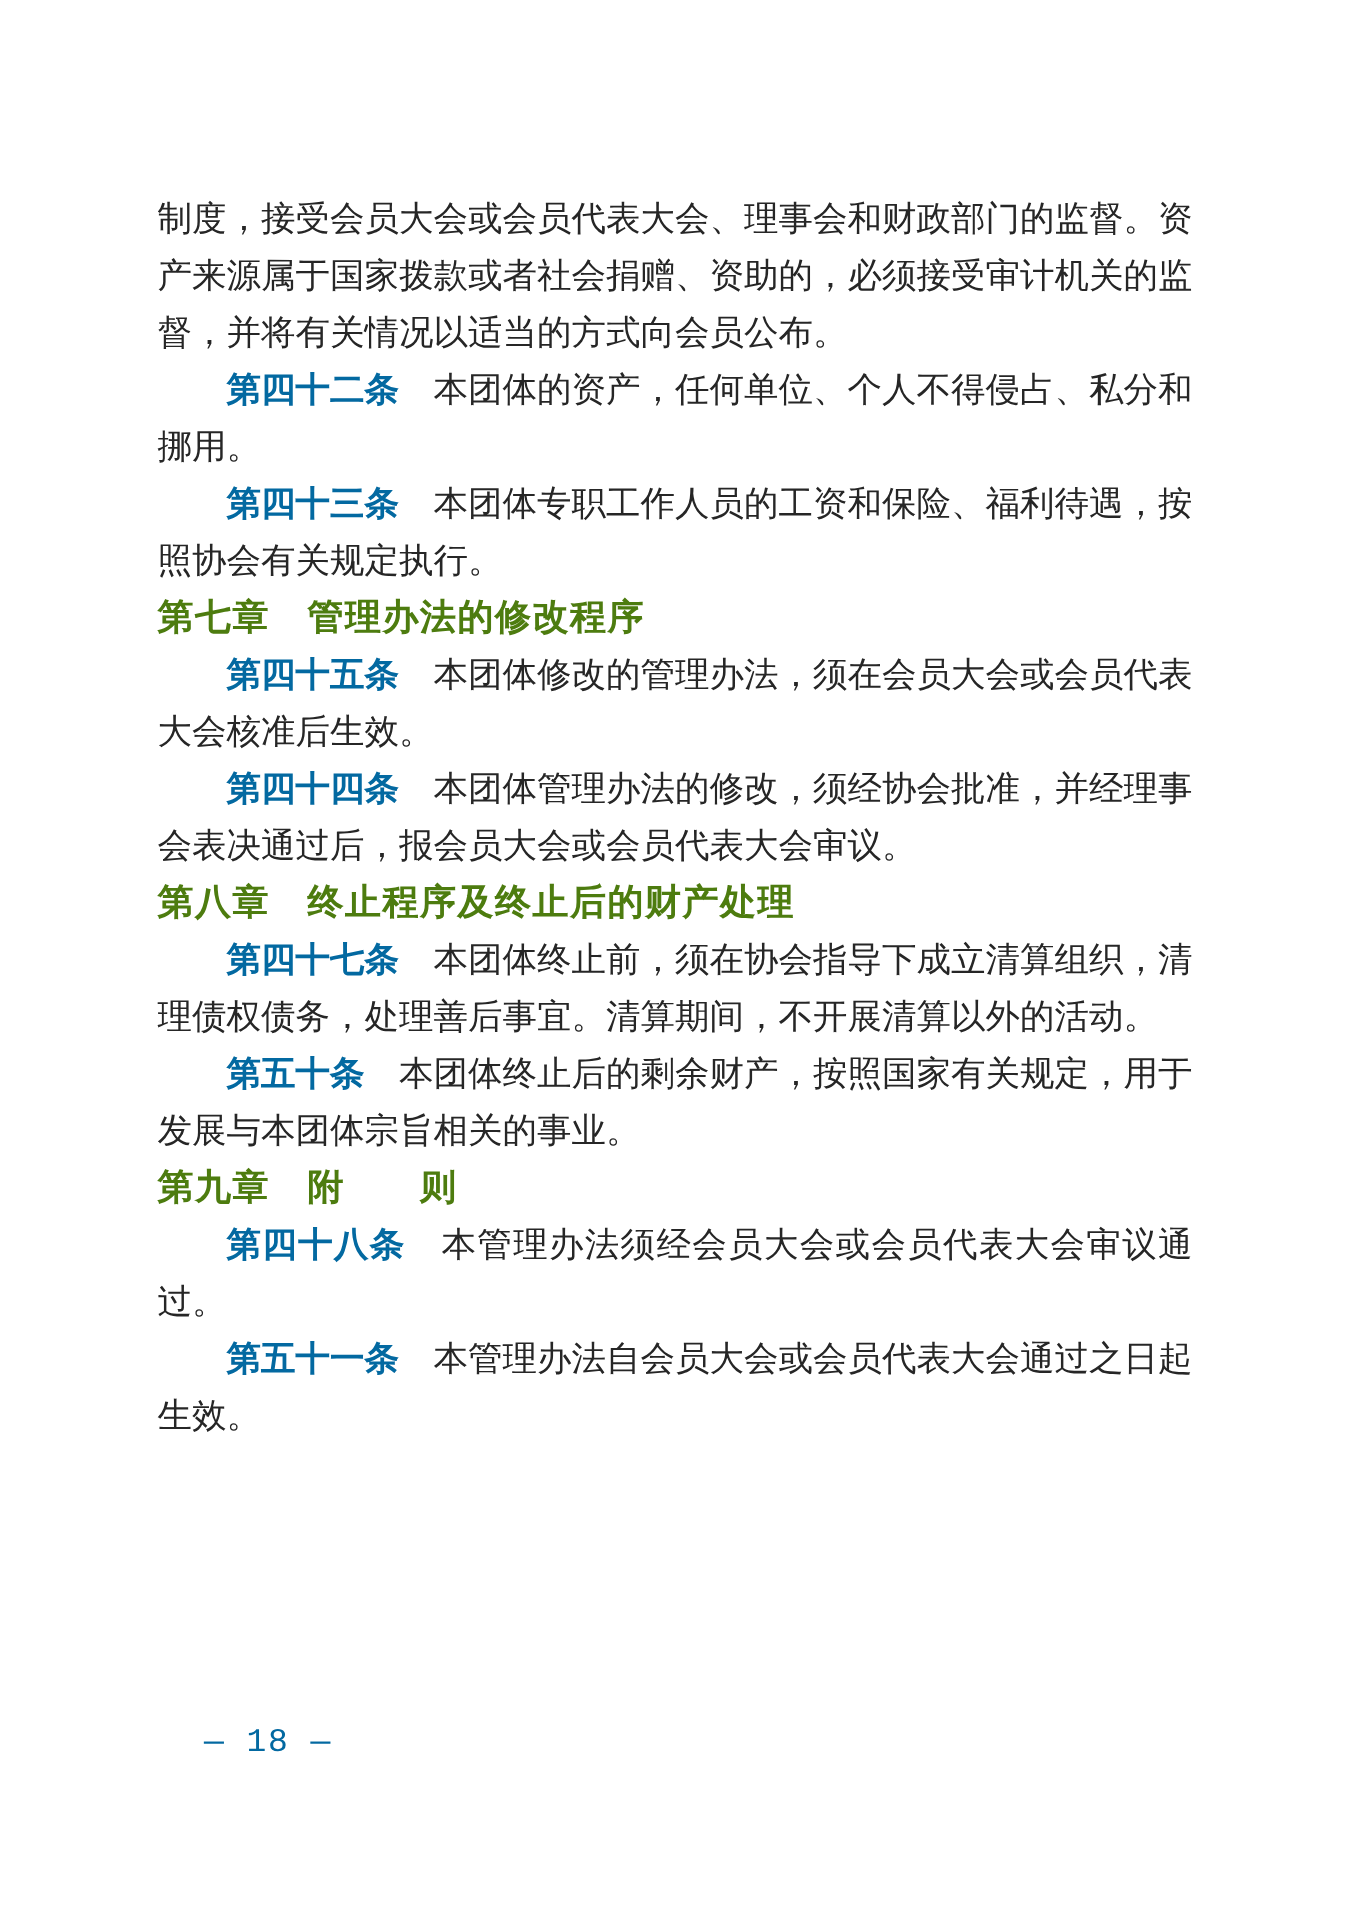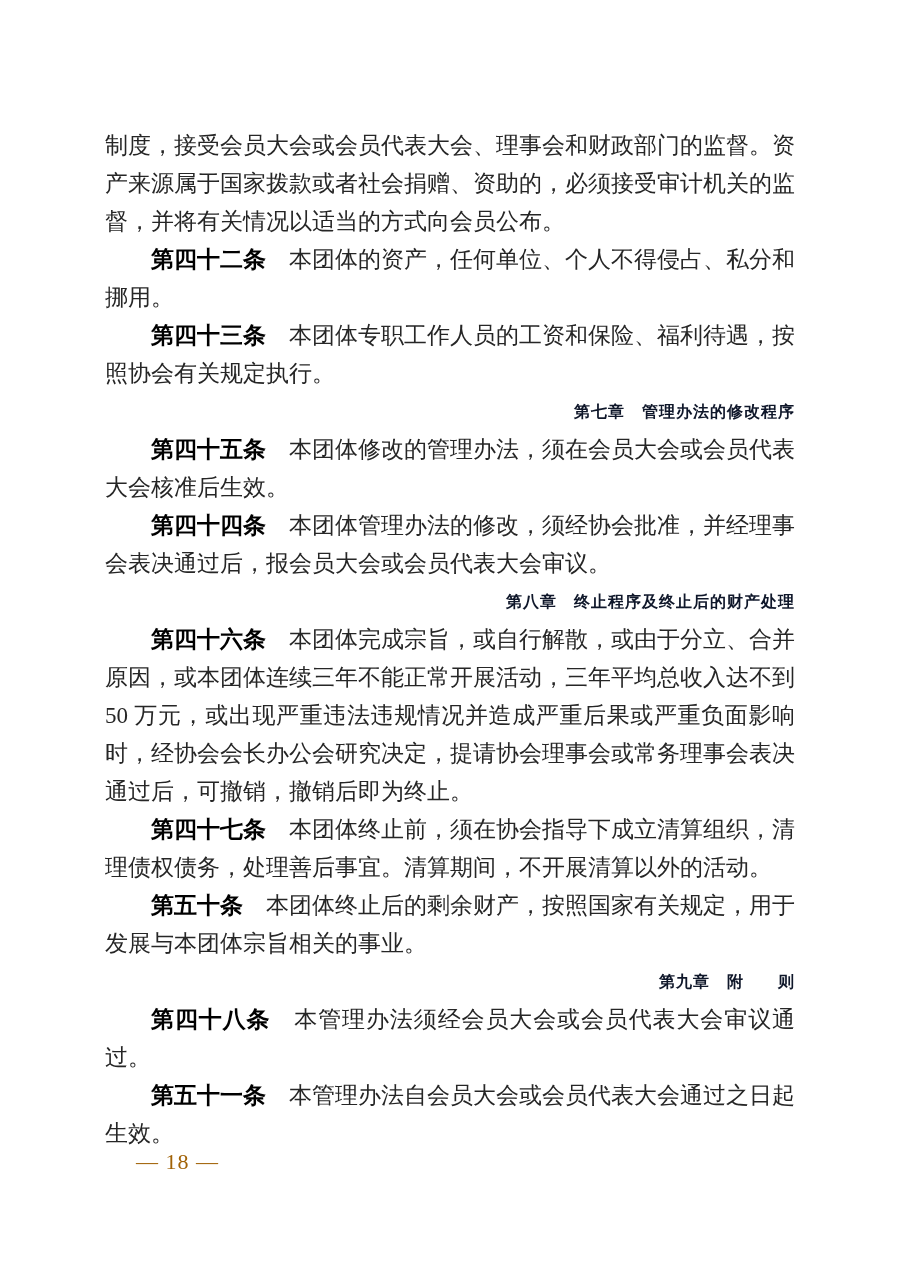--- a/index.html
+++ b/index.html
@@ -32,55 +32,54 @@
     padding: 0;
   }
   p.continuation {
     text-indent: 0;
   }
   p.article {
     text-indent: 2em;
   }
   .article-label {
     font-weight: bold;
-    color: #000000;
+    color: #0369a1;
   }
   p.chapter {
-    text-align: right;
+    text-align: left;
     text-indent: 0;
     font-family: "Liberation Sans", "DejaVu Sans", sans-serif;
     font-weight: bold;
-    font-size: 16px;
+    font-size: 24px;
     letter-spacing: 1px;
-    color: #0f172a;
+    color: #4d7c0f;
   }
   .page-footer {
     position: absolute;
     left: 136px;
     top: 1148px;
     font-size: 22px;
     line-height: 28px;
-    color: #a16207;
+    color: #0369a1;
     letter-spacing: 1px;
-    font-family: Liberation Serif, serif;
+    font-family: Liberation Mono, monospace;
   }
 </style>
 </head>
 <body>
 
 <div class="page">
   <div class="doc-body" id="doc-blocks">
       <p class="continuation">制度，接受会员大会或会员代表大会、理事会和财政部门的监督。资产来源属于国家拨款或者社会捐赠、资助的，必须接受审计机关的监督，并将有关情况以适当的方式向会员公布。</p>
       <p class="article"><span class="article-label">第四十二条</span>　本团体的资产，任何单位、个人不得侵占、私分和挪用。</p>
       <p class="article"><span class="article-label">第四十三条</span>　本团体专职工作人员的工资和保险、福利待遇，按照协会有关规定执行。</p>
       <p class="chapter">第七章　管理办法的修改程序</p>
       <p class="article"><span class="article-label">第四十五条</span>　本团体修改的管理办法，须在会员大会或会员代表大会核准后生效。</p>
       <p class="article"><span class="article-label">第四十四条</span>　本团体管理办法的修改，须经协会批准，并经理事会表决通过后，报会员大会或会员代表大会审议。</p>
       <p class="chapter">第八章　终止程序及终止后的财产处理</p>
-      <p class="article"><span class="article-label">第四十六条</span>　本团体完成宗旨，或自行解散，或由于分立、合并原因，或本团体连续三年不能正常开展活动，三年平均总收入达不到50 万元，或出现严重违法违规情况并造成严重后果或严重负面影响时，经协会会长办公会研究决定，提请协会理事会或常务理事会表决通过后，可撤销，撤销后即为终止。</p>
       <p class="article"><span class="article-label">第四十七条</span>　本团体终止前，须在协会指导下成立清算组织，清理债权债务，处理善后事宜。清算期间，不开展清算以外的活动。</p>
       <p class="article"><span class="article-label">第五十条</span>　本团体终止后的剩余财产，按照国家有关规定，用于发展与本团体宗旨相关的事业。</p>
       <p class="chapter">第九章　附　　则</p>
       <p class="article"><span class="article-label">第四十八条</span>　本管理办法须经会员大会或会员代表大会审议通过。</p>
       <p class="article"><span class="article-label">第五十一条</span>　本管理办法自会员大会或会员代表大会通过之日起生效。</p>
     </div>
   <div class="page-footer">— 18 —</div>
 </div>
 
 </body></html>

